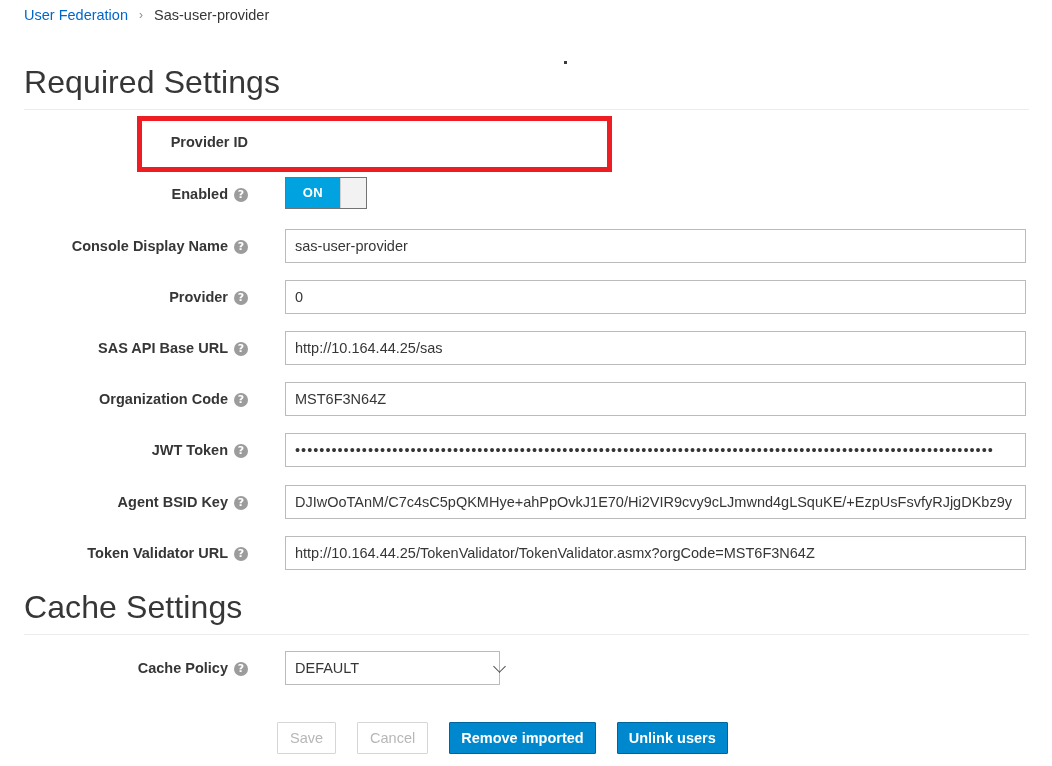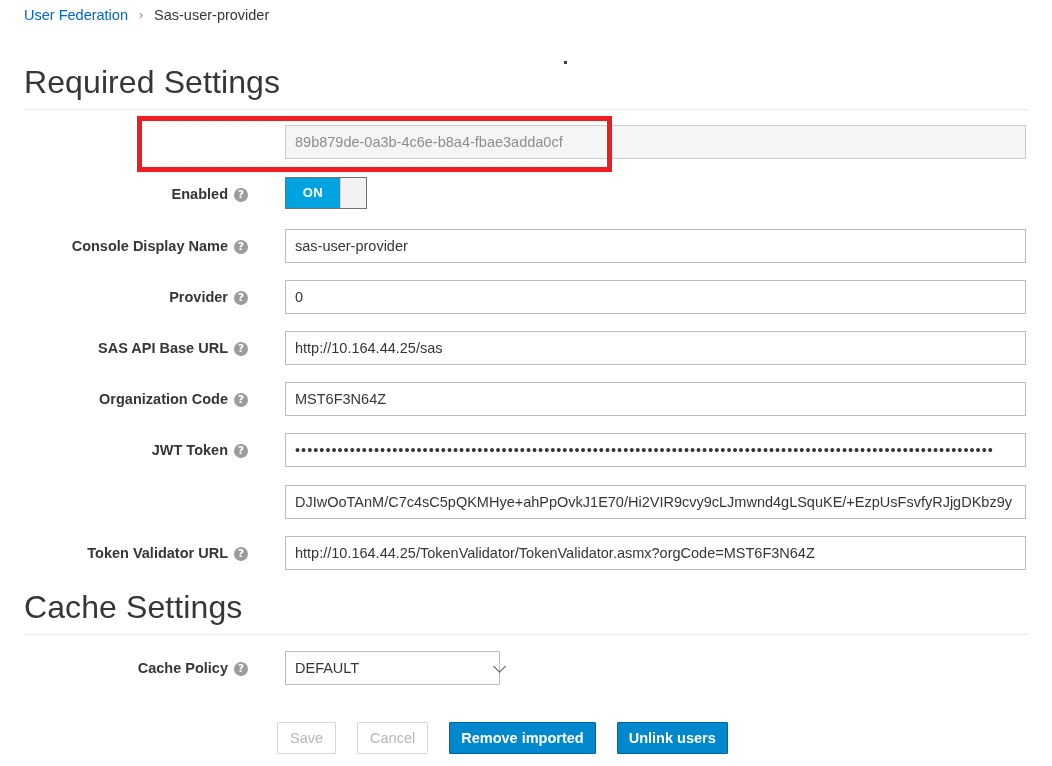--- a/index.html
+++ b/index.html
@@ -259,22 +259,22 @@
 </div>
 
 <div class="stray-dot"></div>
 
 <div class="section-head" id="sec-required">
   <span>Required Settings</span>
   <div class="rule"></div>
 </div>
 
 <div class="row" style="top:125px;">
-  <div class="fld">
-    <input class="txt disabled" type="text" readonly="" value="89b879de-0a3b-4c6e-b8a4-fbae3adda0cf" style="">
+  <div class="lbl">
+    <span>Provider ID</span>
   </div>
 </div>
 
 <div class="row" style="top:177px;">
   <div class="lbl">
     <span>Enabled</span><span class="help-icon">?</span>
   </div>
   <div class="fld">
     <div class="toggle">
       <div class="on-part">ON</div>
@@ -322,20 +322,23 @@
 <div class="row" style="top:433px;">
   <div class="lbl">
     <span>JWT Token</span><span class="help-icon">?</span>
   </div>
   <div class="fld">
     <input class="txt pwd" type="text" value="•••••••••••••••••••••••••••••••••••••••••••••••••••••••••••••••••••••••••••••••••••••••••••••••••••••••••••••••••••" style="">
   </div>
 </div>
 
 <div class="row" style="top:485px;">
+  <div class="lbl">
+    <span>Agent BSID Key</span><span class="help-icon">?</span>
+  </div>
   <div class="fld">
     <input class="txt" type="text" value="DJIwOoTAnM/C7c4sC5pQKMHye+ahPpOvkJ1E70/Hi2VIR9cvy9cLJmwnd4gLSquKE/+EzpUsFsvfyRJjgDKbz9y" style="">
   </div>
 </div>
 
 <div class="row" style="top:536px;">
   <div class="lbl">
     <span>Token Validator URL</span><span class="help-icon">?</span>
   </div>
   <div class="fld">

